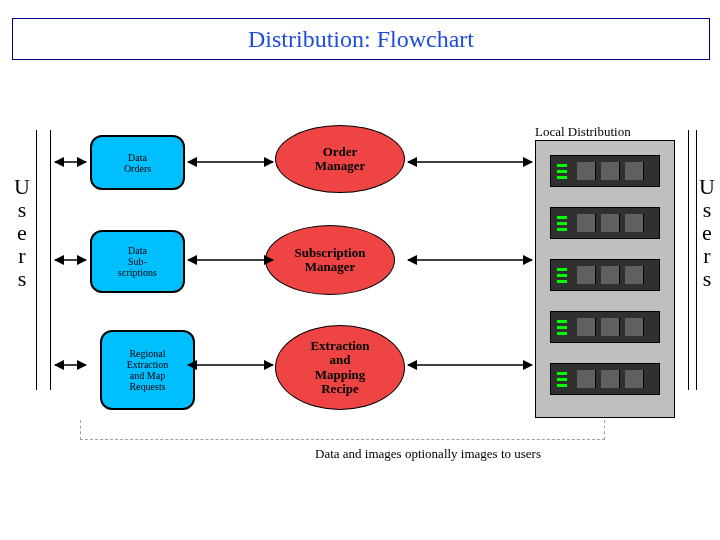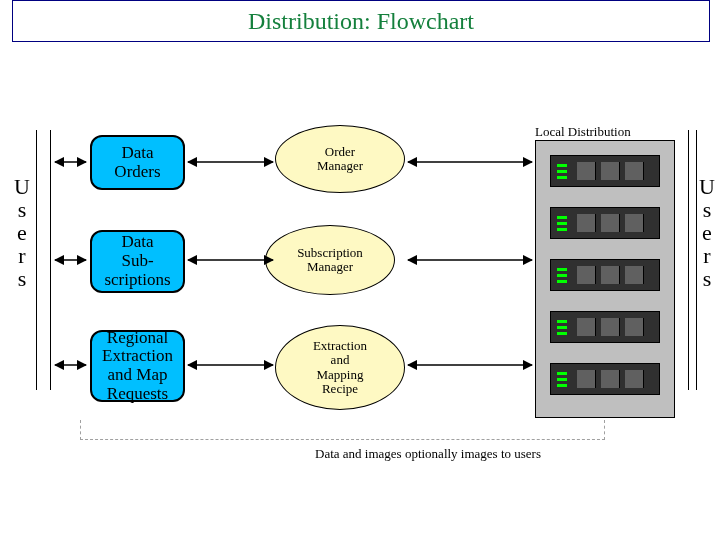--- a/index.html
+++ b/index.html
@@ -6,70 +6,71 @@
     margin: 0;
     width: 720px;
     height: 540px;
     font-family: "Times New Roman", serif;
     position: relative;
     background: #fff;
   }
   .title-bar {
     position: absolute;
     left: 12px;
-    top: 0;
+    top: 18px;
     width: 696px;
     height: 40px;
     border: 1px solid #000080;
     background: #fff;
     text-align: center;
     line-height: 40px;
     font-size: 24px;
-    color: #15803d;
+    color: #1d4ed8;
   }
   .users-label {
     position: absolute;
     font-size: 22px;
     color: #000;
     text-align: center;
     line-height: 1.05;
   }
   .users-left  { left: 14px; top: 175px; }
   .users-right { left: 699px; top: 175px; }
   .vbar { position: absolute; width: 1px; background: #000; }
 
   .rbox {
     position: absolute;
     width: 95px;
     background: #00BFFF;
     border: 2px solid #000;
     border-radius: 12px;
-    font-size: 17px;
+    font-size: 10px;
     text-align: center;
     display: flex;
     align-items: center;
     justify-content: center;
     box-sizing: border-box;
     padding: 2px 3px;
     line-height: 1.1;
   }
   .ellipse {
     position: absolute;
     width: 130px;
     border: 1px solid #000;
     border-radius: 50%;
-    background: #fef9c3;
+    background: #ef4444;
     font-size: 13px;
     text-align: center;
     display: flex;
     align-items: center;
     justify-content: center;
     line-height: 1.1;
     box-sizing: border-box;
     padding: 4px 6px;
+    font-weight: bold;
   }
   .server-cab {
     position: absolute;
     left: 535px; top: 140px;
     width: 140px; height: 278px;
     background: #BFBFBF;
     border: 1px solid #000;
     box-sizing: border-box;
   }
   .server-cab-title {
@@ -119,21 +120,21 @@
 <div class="users-label users-left">U<br>s<br>e<br>r<br>s</div>
 <div class="users-label users-right">U<br>s<br>e<br>r<br>s</div>
 
 <div class="vbar" style="left:36px; top:130px; height:260px;"></div>
 <div class="vbar" style="left:50px; top:130px; height:260px;"></div>
 <div class="vbar" style="left:688px; top:130px; height:260px;"></div>
 <div class="vbar" style="left:696px; top:130px; height:260px;"></div>
 
 <div class="rbox" style="left:90px; top:135px; height:55px;">Data<br>Orders</div>
 <div class="rbox" style="left:90px; top:230px; height:63px;">Data<br>Sub-<br>scriptions</div>
-<div class="rbox" style="left:90px; top:330px; height:72px;">Regional<br>Extraction<br>and Map<br>Requests</div>
+<div class="rbox" style="left:100px; top:330px; height:80px;">Regional<br>Extraction<br>and Map<br>Requests</div>
 
 <div class="ellipse" style="left:275px; top:125px; height:68px;">Order<br>Manager</div>
 <div class="ellipse" style="left:265px; top:225px; height:70px;">Subscription<br>Manager</div>
 <div class="ellipse" style="left:275px; top:325px; height:85px;">Extraction<br>and<br>Mapping<br>Recipe</div>
 
 <div class="server-cab-title">Local Distribution<br>Servers</div>
 <div class="server-cab">
   <div class="rack" style="left:14px; top:14px;">
     <div class="leds">
         <div class="led"></div>

